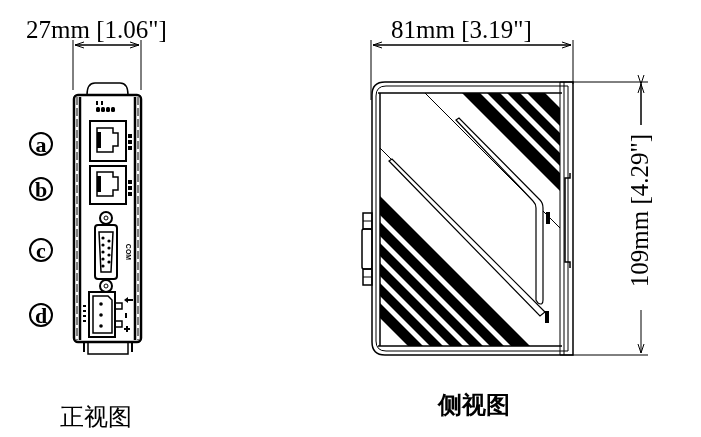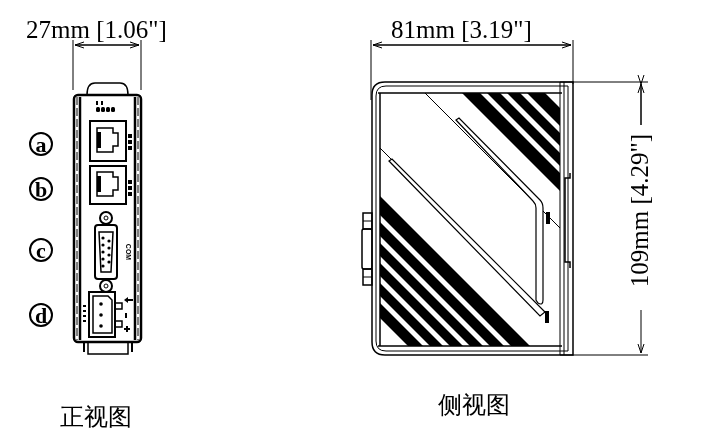--- a/index.html
+++ b/index.html
@@ -21,21 +21,21 @@
 <div class="dim-label" style="left:391px; top:17px;">81mm [3.19"]</div>
 
 <div class="dim-label vert" style="left:544px; top:198px; width:190px; text-align:center;">109mm [4.29"]</div>
 
 <div class="marker" style="left:29px; top:132px;">a</div>
 <div class="marker" style="left:29px; top:177px;">b</div>
 <div class="marker" style="left:29px; top:238px;">c</div>
 <div class="marker" style="left:29px; top:303px;">d</div>
 
 <div class="caption" style="left:60px; top:405px;text-align:center;">正视图</div>
-<div class="caption" style="left:438px; top:393px;">侧视图</div>
+<div class="caption" style="left:438px; top:393px;font-weight:bold;">侧视图</div>
 
 <svg class="drawing" width="701" height="437" viewBox="0 0 701 437">
   <defs>
     <marker id="arr" markerWidth="10" markerHeight="8" refX="9" refY="4" orient="auto">
       <path d="M0,1 L9,4 L0,7" fill="none" stroke="#000" stroke-width="1"></path>
     </marker>
     <clipPath id="sideclip">
       <rect x="378" y="93" width="182" height="256" rx="8"></rect>
     </clipPath>
   </defs>

